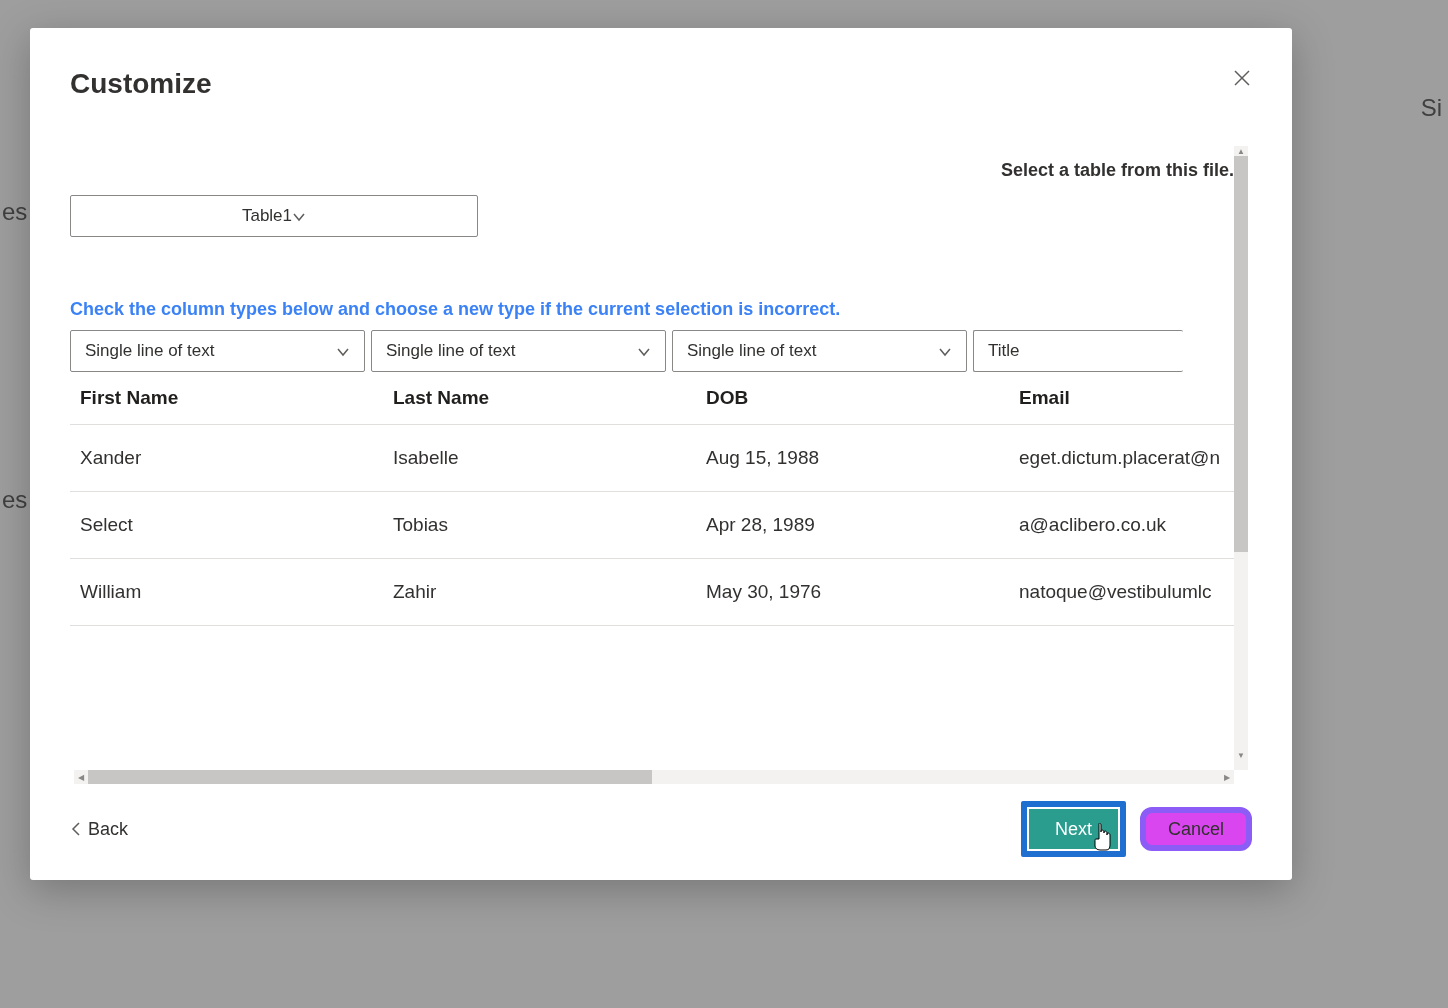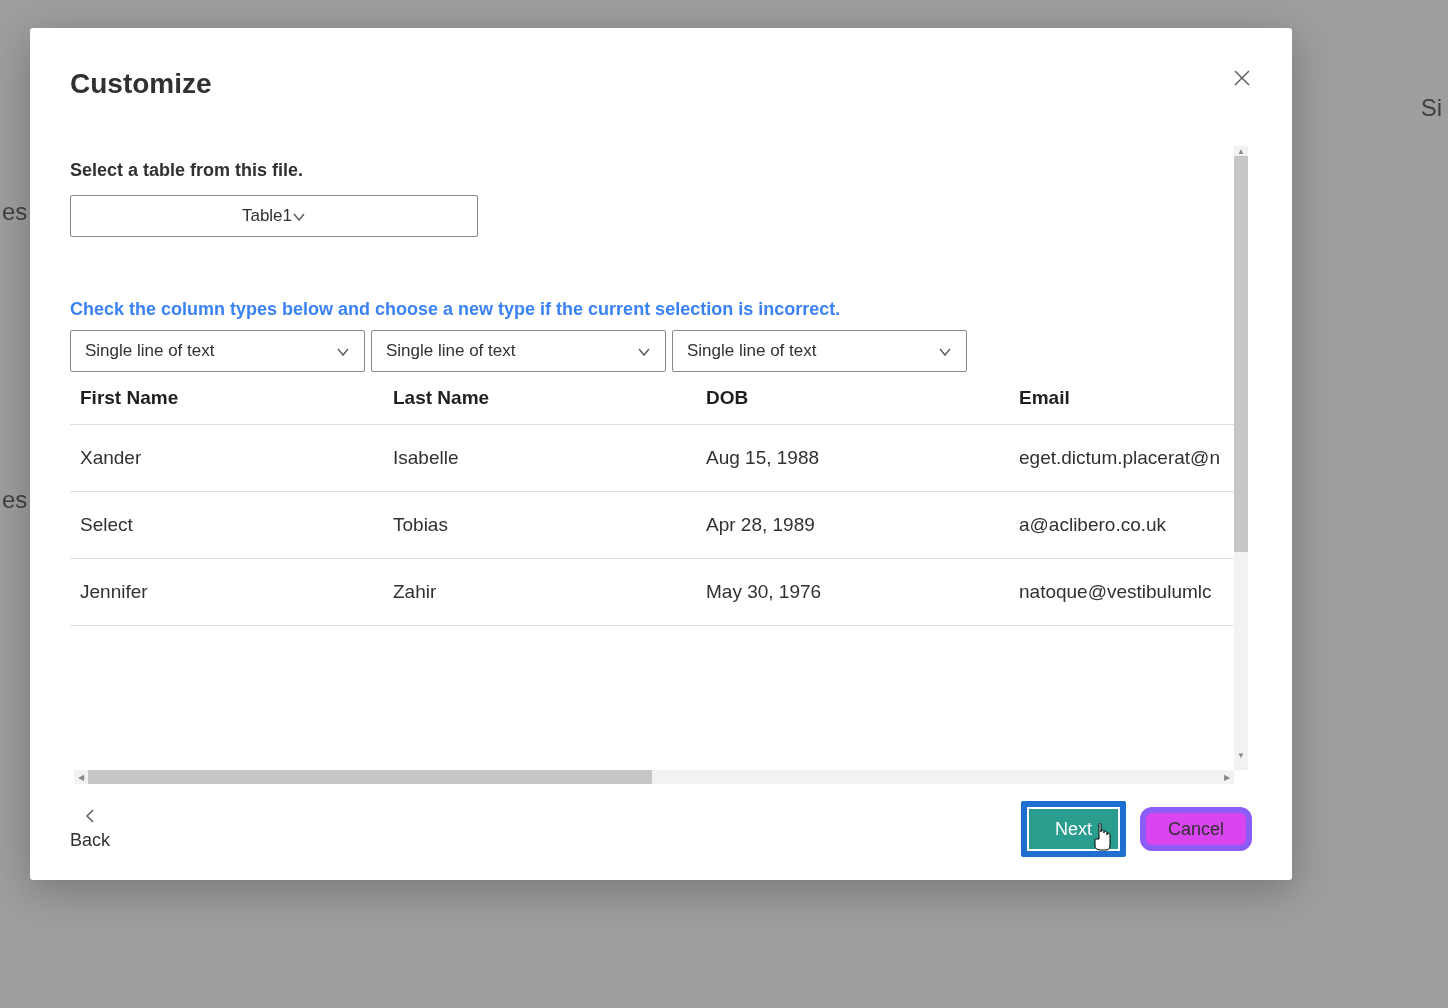--- a/index.html
+++ b/index.html
@@ -18,21 +18,21 @@
   }
   .modal-title { font-size: 28px; font-weight: 600; color: #323130; }
   .close-btn { position: absolute; top: 36px; right: 36px; width: 28px; height: 28px; cursor: pointer; display:flex; align-items:center; justify-content:center; }
   .close-btn svg { stroke: #605e5c; stroke-width: 1.5; }
 
   .scroll-region {
     position: absolute; left: 40px; right: 58px; top: 118px; bottom: 110px;
     overflow: hidden;
   }
 
-  .label1 { font-size: 18px; color: #323130; font-weight: 600; margin-bottom: 14px; margin-top: 14px;}
+  .label1 { font-size: 18px; color: #323130; font-weight: 600; margin-bottom: 14px; margin-top: 14px; text-align: right;}
   .select-box {
     width: 408px; height: 42px; border: 1px solid #8a8886; border-radius: 2px;
     display: flex; align-items: center; padding: 0 14px; font-size: 17px; color: #323130;
     justify-content: center; cursor: pointer;
   }
   .select-box-small {
     width: 295px; height: 42px; border: 1px solid #8a8886; border-radius: 2px;
     display: flex; align-items: center; padding: 0 14px; font-size: 17px; color: #323130;
     justify-content: space-between; cursor: pointer; flex: 0 0 295px;
   }
@@ -61,21 +61,21 @@
 
   
   .hscroll { position: absolute; left: 44px; right: 58px; bottom: 96px; height: 14px; background: #f3f2f1; }
   .hscroll .thumb { position:absolute; top:0; bottom:0; left:14px; width: 564px; background: #c8c6c4; }
   .hscroll .arrow-l, .hscroll .arrow-r { position:absolute; top:0; bottom:0; width:14px; display:flex; align-items:center; justify-content:center; font-size:8px; color:#8a8886; }
   .hscroll .arrow-l { left:0; }
   .hscroll .arrow-r { right:0; }
 
   
   .footer { position:absolute; left: 40px; right: 40px; bottom: 28px; height: 46px; display:flex; align-items:center; }
-  .back-link { display:flex; align-items:center; gap:6px; color:#323130; font-size:18px; cursor:pointer;flex-direction:column;}
+  .back-link { display:flex; align-items:center; gap:6px; color:#323130; font-size:18px; cursor:pointer;}
   .back-link svg { stroke:#605e5c; stroke-width:1.5; fill:none; }
   .footer-spacer { flex:1; }
   .next-wrap { border: 6px solid #1f6fd0; border-radius:2px; margin-right: 14px; padding:2px;}
   .next-btn { background:#2a9d8f; color:#fff; font-size:18px; padding: 0 26px; height:40px; border:none; cursor:pointer;}
   .cancel-btn { background:#d946ef; border:6px solid #8b5cf6; height:44px; padding: 0 22px; font-size:18px; color:#323130; cursor:pointer; border-radius:12px;}
   .cursor-img { position:absolute; pointer-events:none; }
 </style>
 </head>
 <body>
 
@@ -115,20 +115,23 @@
         <span class="chev"><svg width="14" height="14" viewBox="0 0 14 14">
               <polyline points="2,4 7,10 12,4"></polyline>
             </svg></span>
       </div>
       <div class="select-box-small">
         <span>Single line of text</span>
         <span class="chev"><svg width="14" height="14" viewBox="0 0 14 14">
               <polyline points="2,4 7,10 12,4"></polyline>
             </svg></span>
       </div>
+      <div class="select-box-small" style="width:210px; flex:0 0 210px; border-right:none;">
+        <span>Title</span>
+      </div>
     </div>
 
     <div class="table-wrap">
       <table>
         <colgroup>
             <col class="c0">
             <col class="c1">
             <col class="c2">
             <col class="c3">
           </colgroup>
@@ -147,21 +150,21 @@
             <td>Aug 15, 1988</td>
             <td>eget.dictum.placerat@n</td>
           </tr>
           <tr>
             <td>Select</td>
             <td>Tobias</td>
             <td>Apr 28, 1989</td>
             <td>a@aclibero.co.uk</td>
           </tr>
           <tr>
-            <td>Jennifer</td>
+            <td>William</td>
             <td>Zahir</td>
             <td>May 30, 1976</td>
             <td>natoque@vestibulumlc</td>
           </tr>
         </tbody>
       </table>
     </div>
   </div>
 
   <div class="vscroll">

